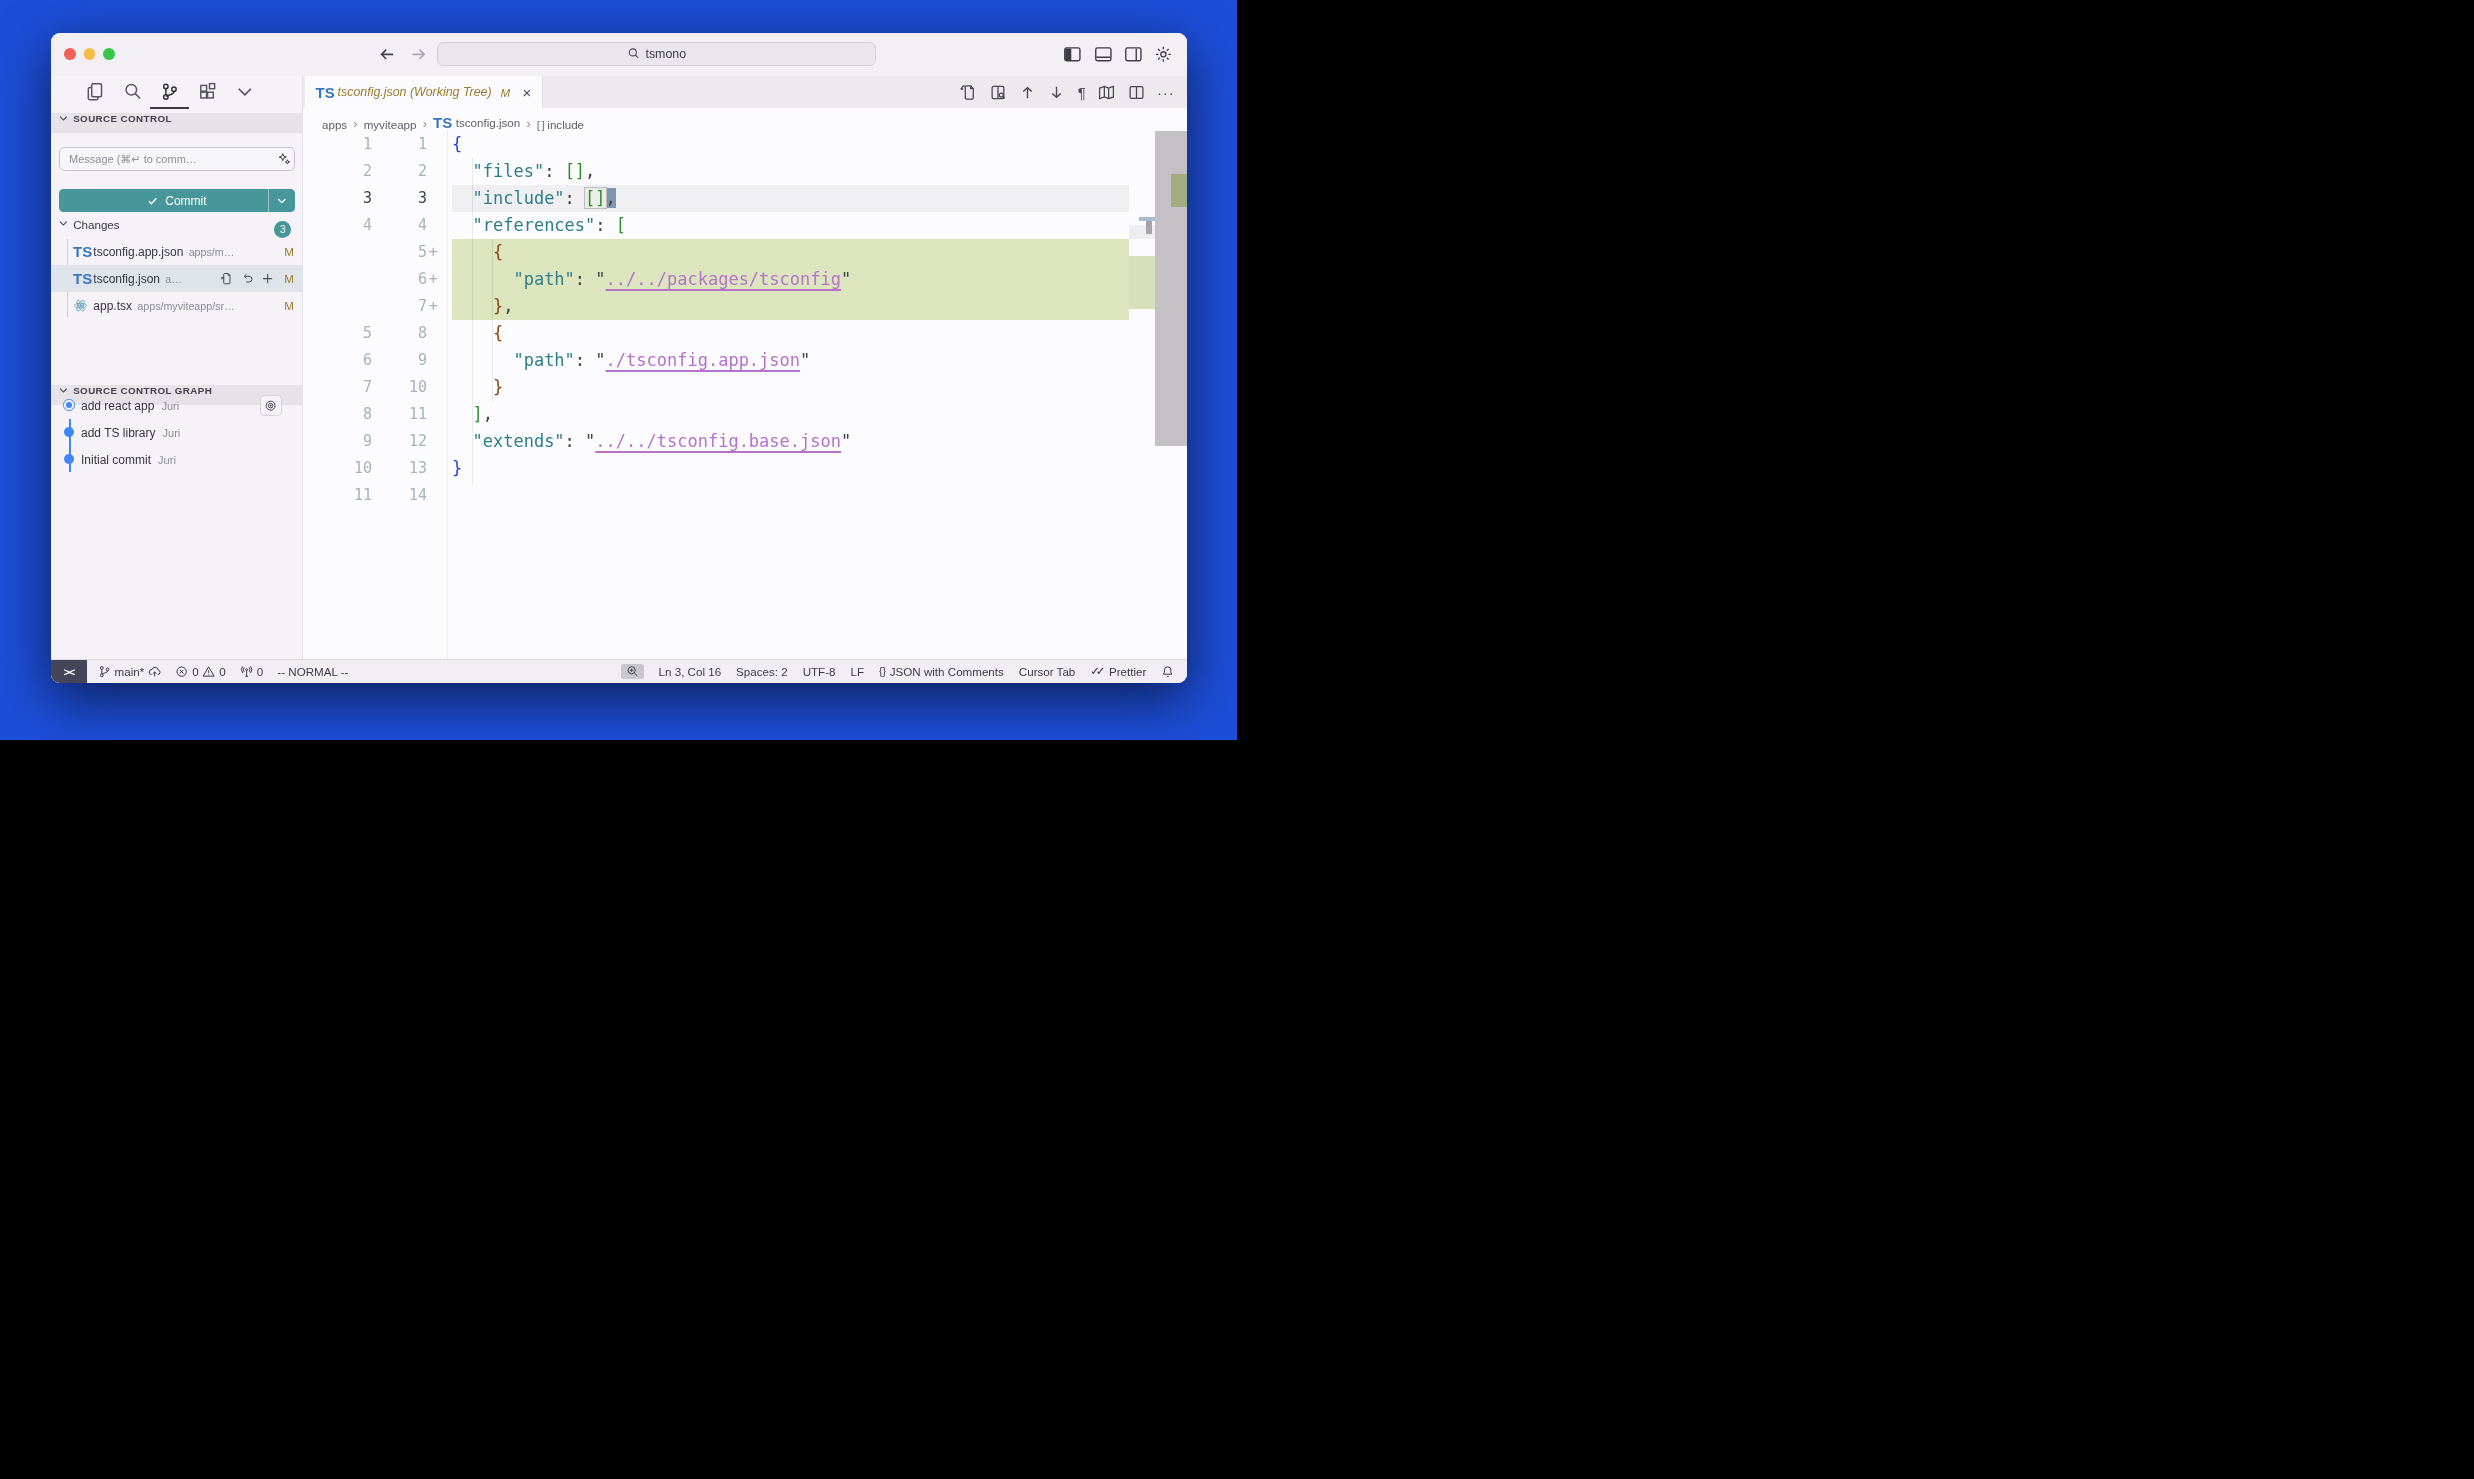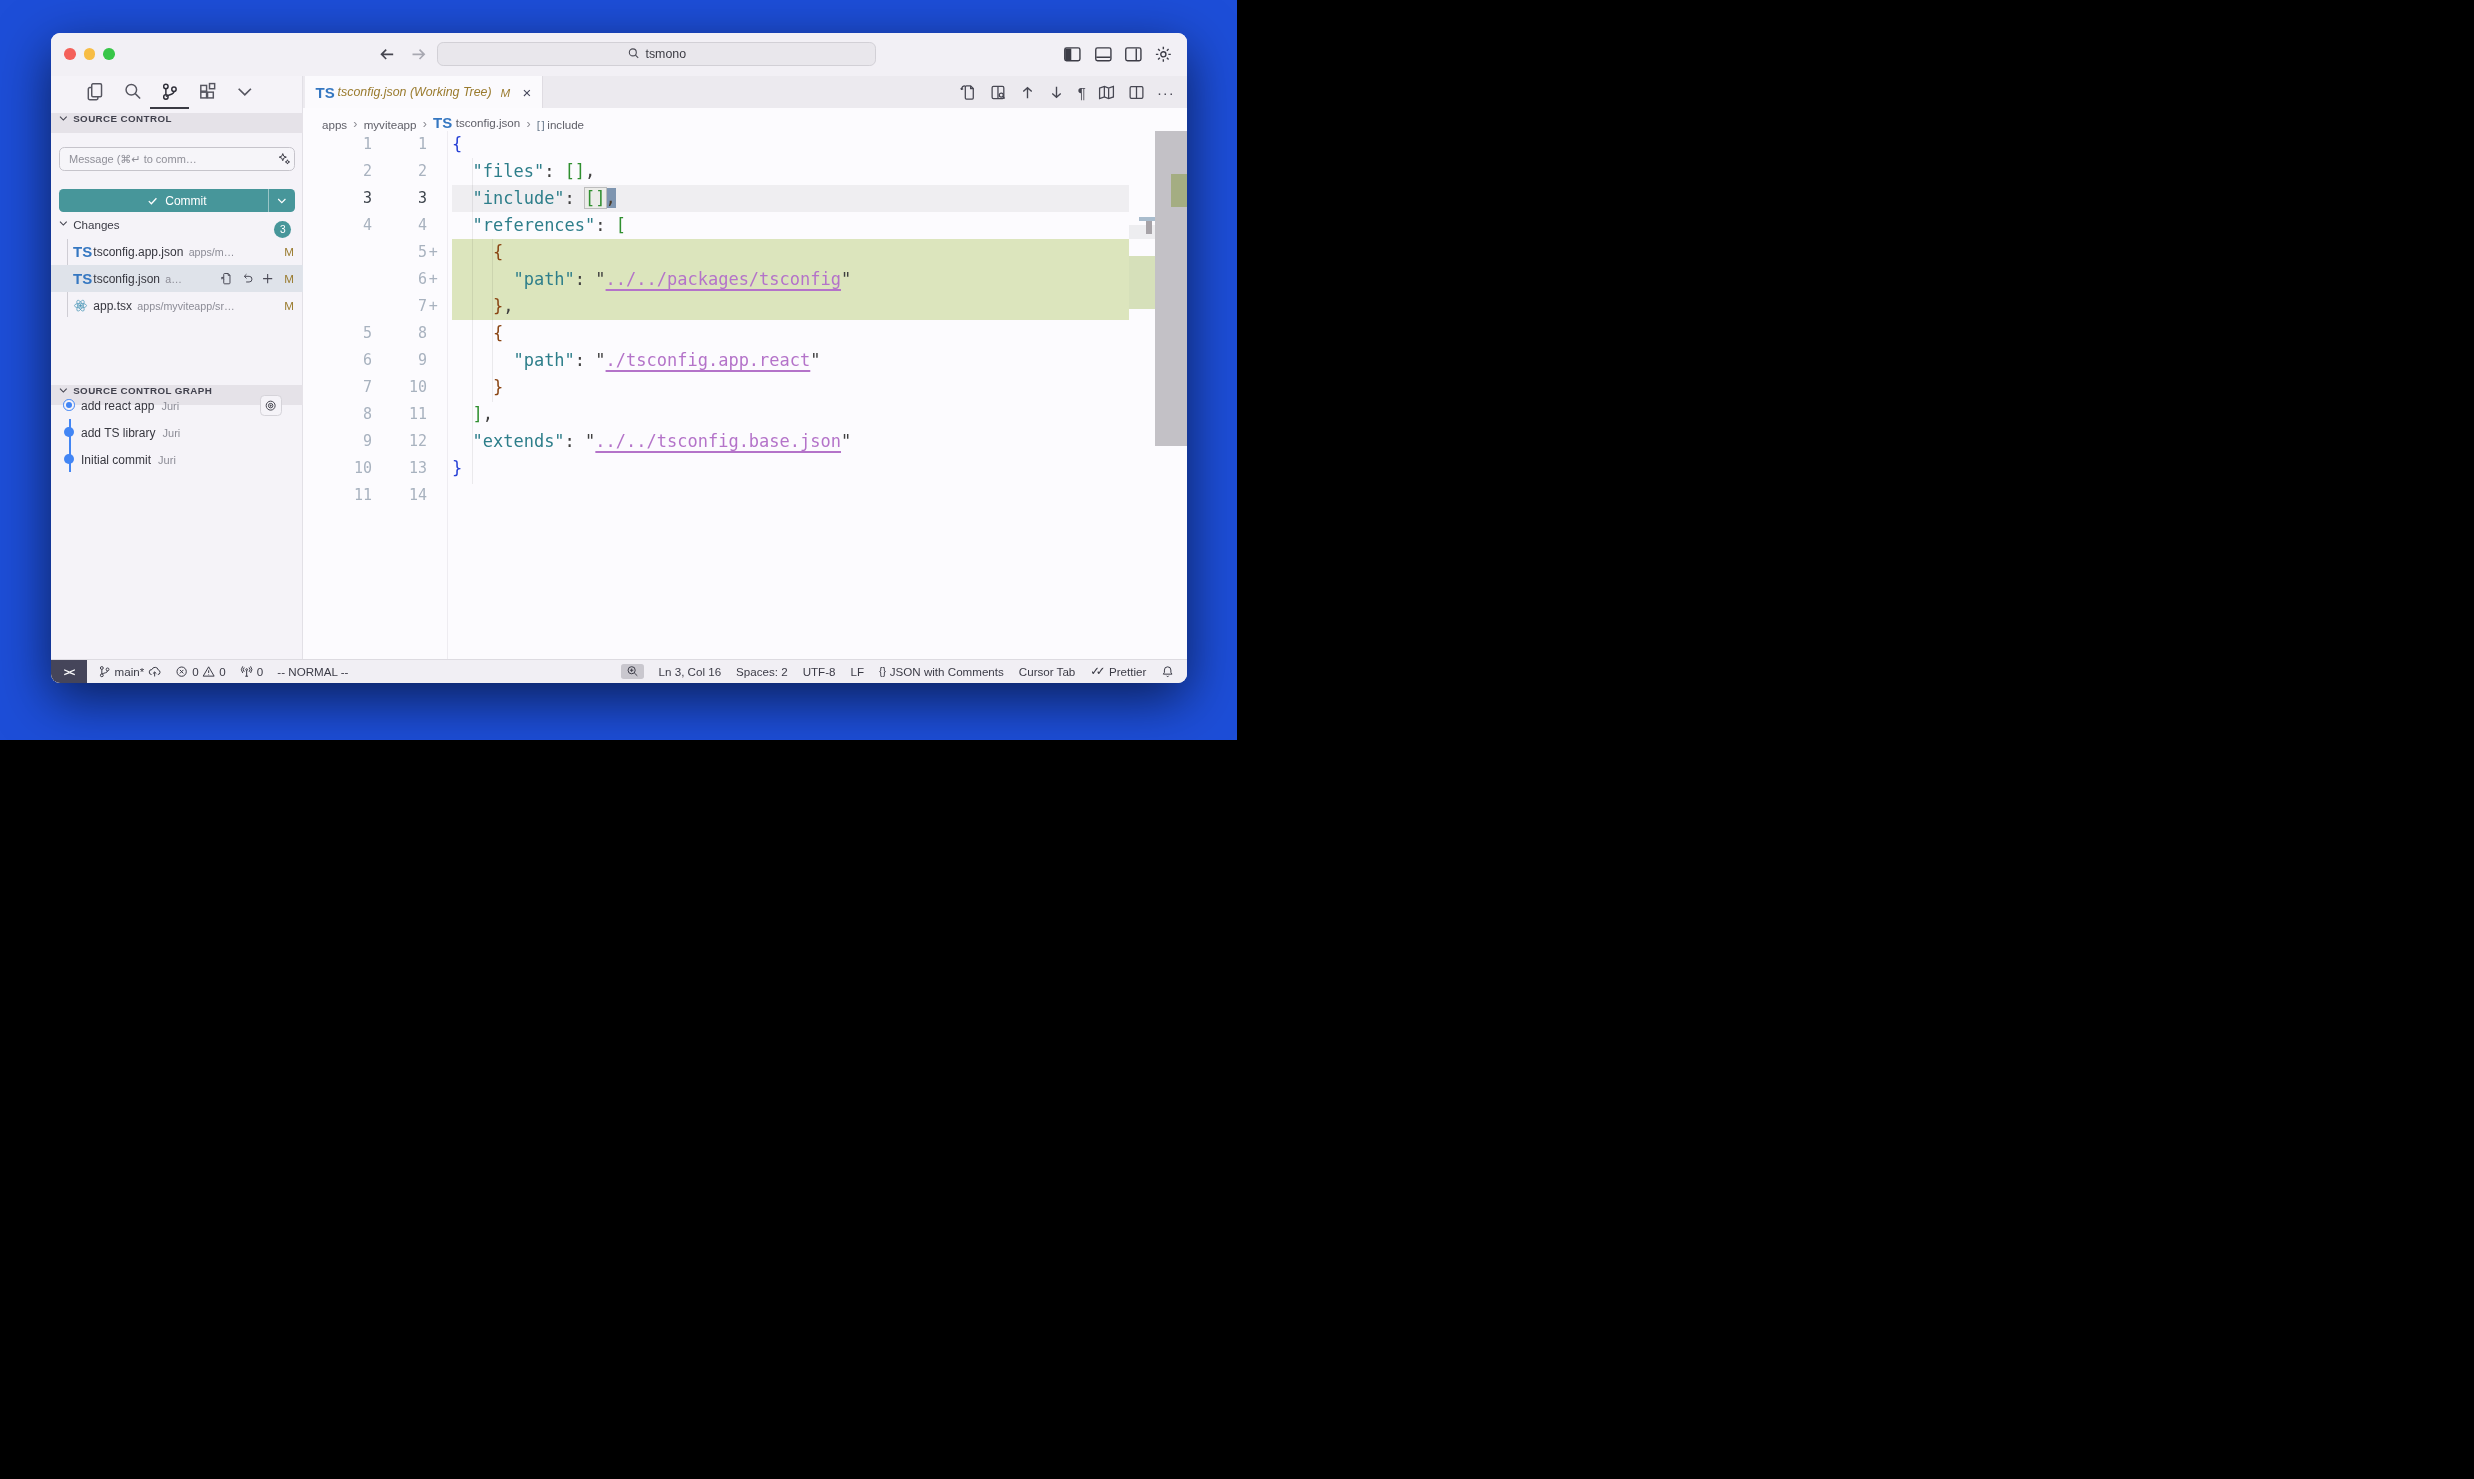--- a/index.html
+++ b/index.html
@@ -524,21 +524,21 @@
               <div class="row">
                 <span class="lnum">5</span>
                 <span class="lnum2">8</span>
                 <span class="plus"></span>
                 <span class="codeln"><span class="pun">    </span><span class="b3">{</span></span>
               </div>
               <div class="row">
                 <span class="lnum">6</span>
                 <span class="lnum2">9</span>
                 <span class="plus"></span>
-                <span class="codeln"><span class="pun">      </span><span class="key">"path"</span><span class="pun">: </span><span class="pun">"</span><span class="lnk">./tsconfig.app.react</span><span class="pun">"</span></span>
+                <span class="codeln"><span class="pun">      </span><span class="key">"path"</span><span class="pun">: </span><span class="pun">"</span><span class="lnk">./tsconfig.app.json</span><span class="pun">"</span></span>
               </div>
               <div class="row">
                 <span class="lnum">7</span>
                 <span class="lnum2">10</span>
                 <span class="plus"></span>
                 <span class="codeln"><span class="pun">    </span><span class="b3">}</span></span>
               </div>
               <div class="row">
                 <span class="lnum">8</span>
                 <span class="lnum2">11</span>

